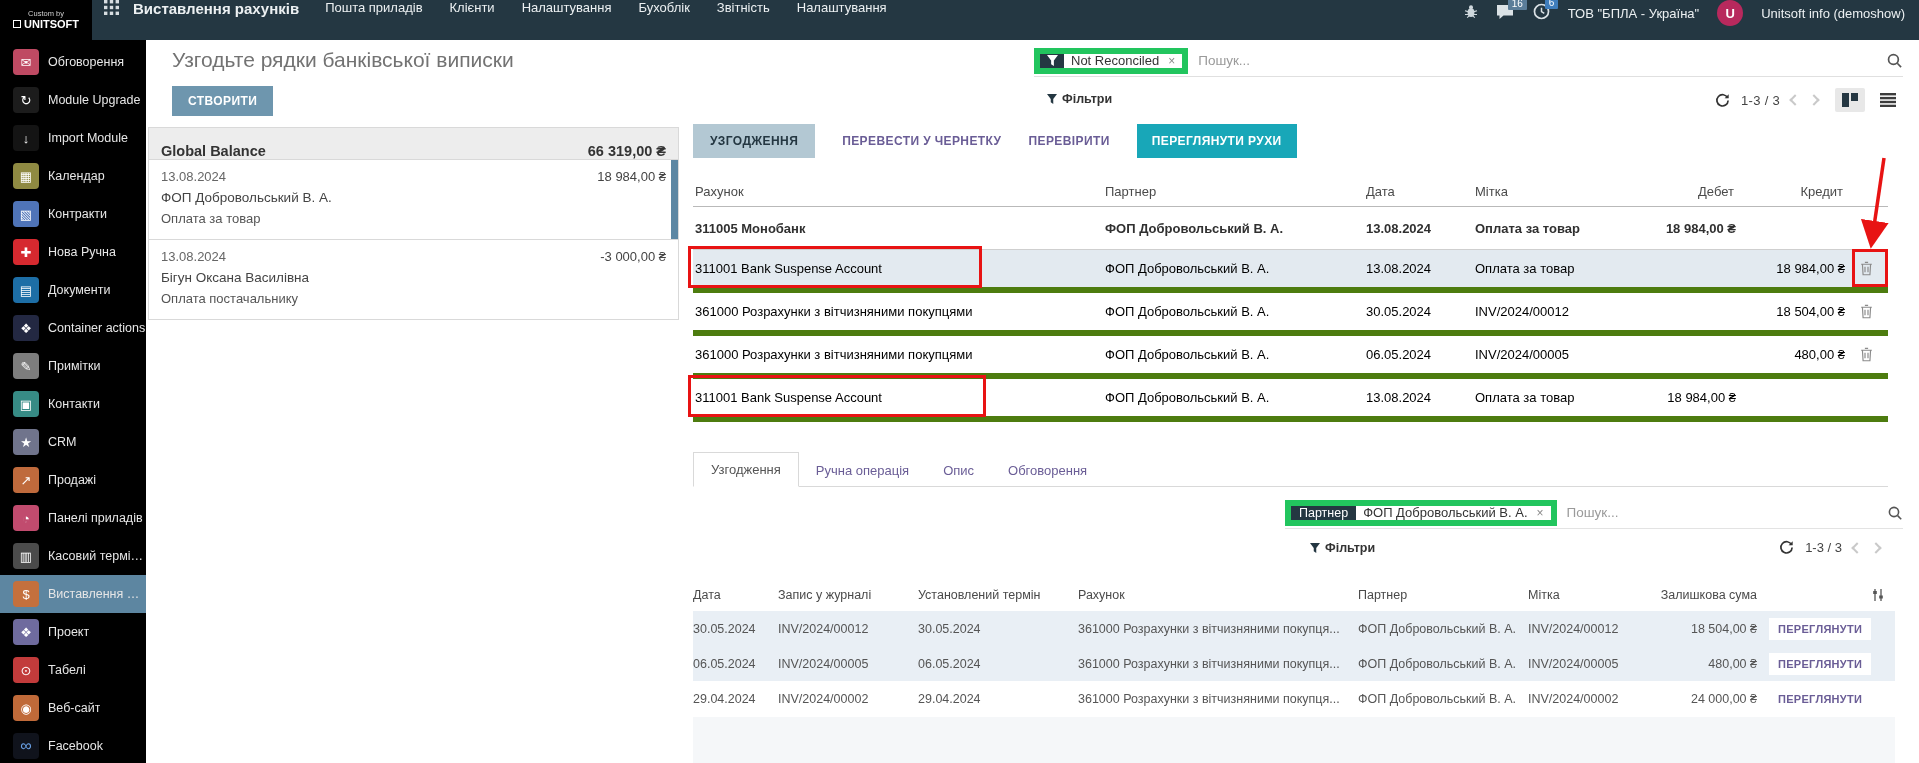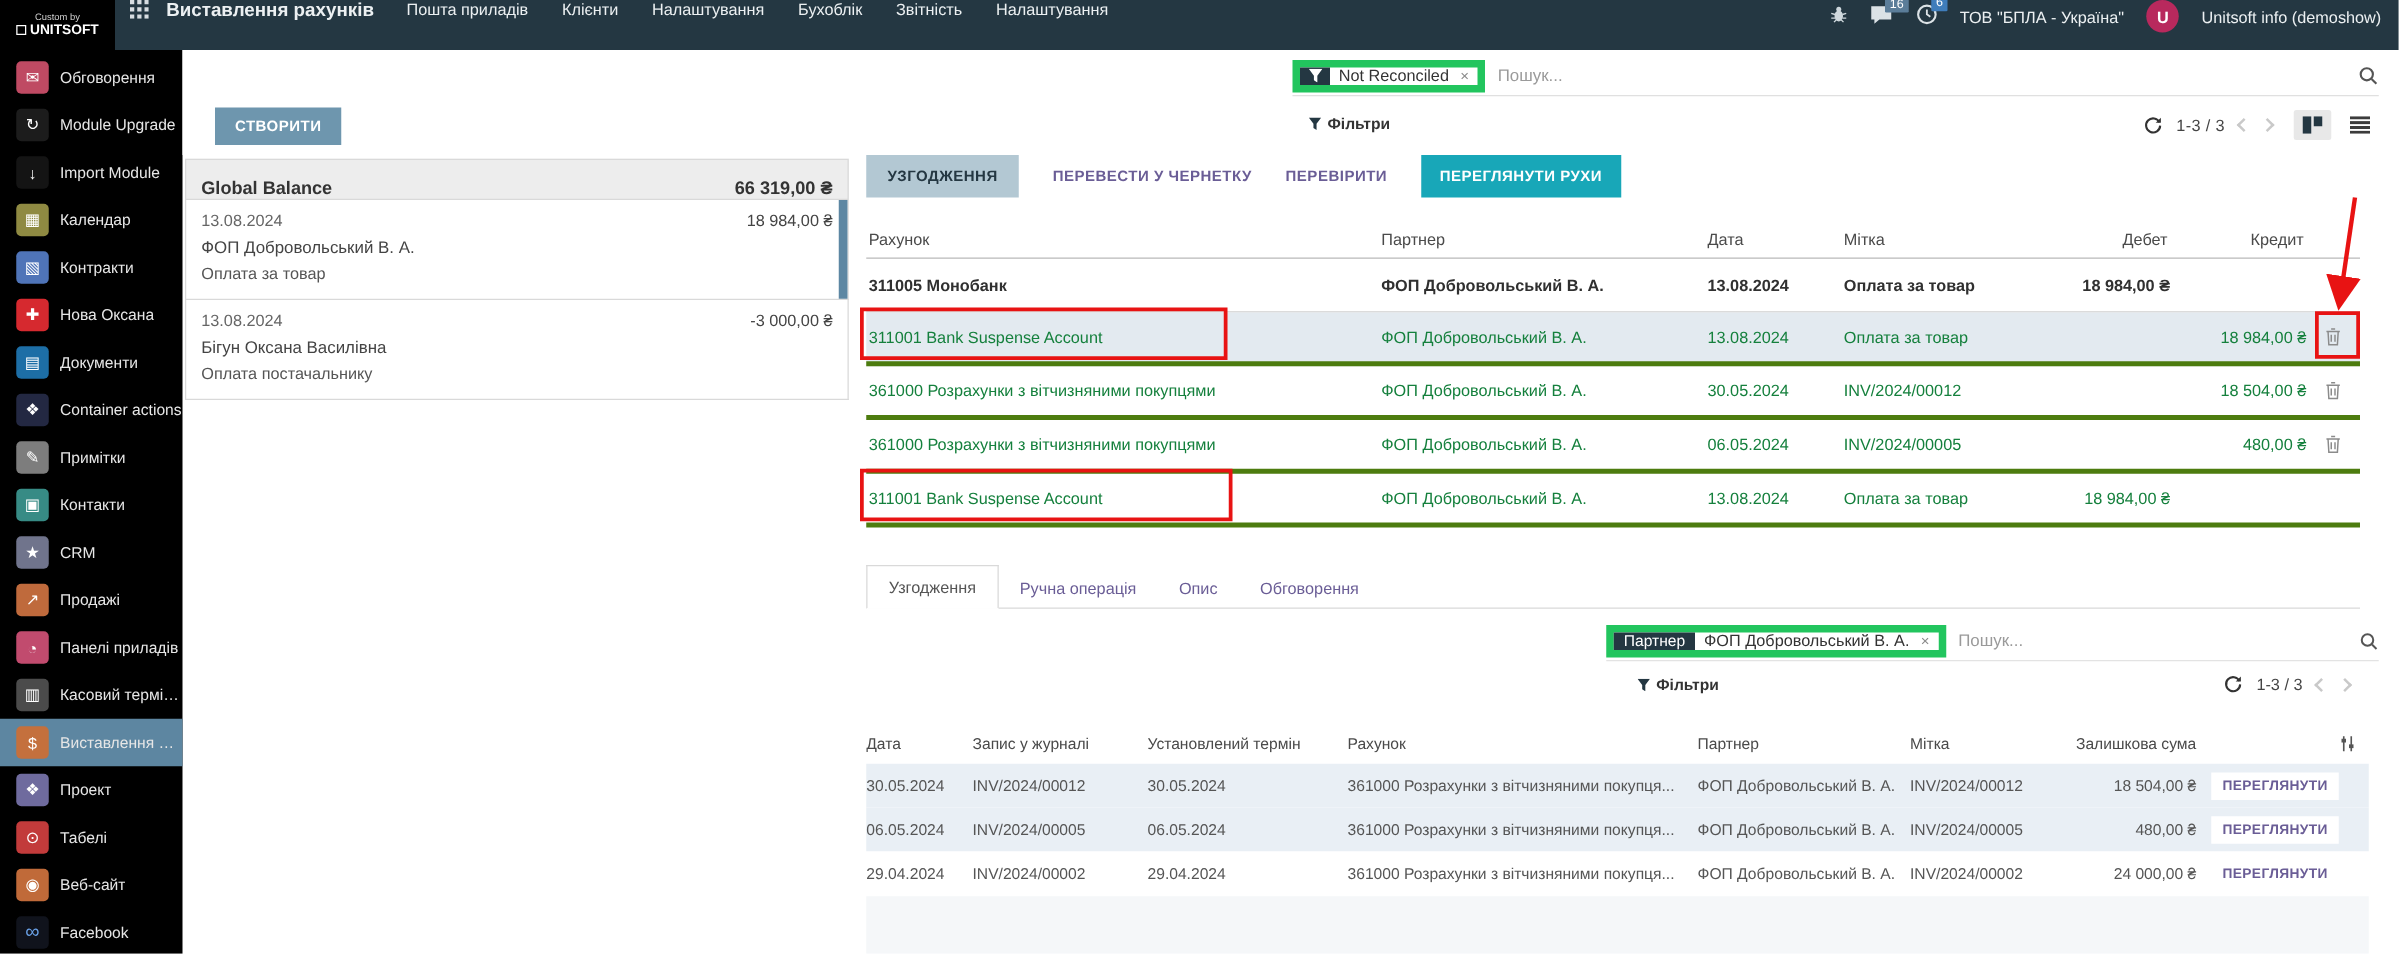--- a/index.html
+++ b/index.html
@@ -67,21 +67,21 @@
   
   .main { position:absolute; left:693px; top:122px; width:1210px; height:641px; }
   .actions { position:absolute; top:2px; left:0; display:flex; align-items:center; gap:27px; height:34px; }
   .btn-recon { background:#b3c8d3; color:#243742; font-size:12px; font-weight:bold; border:none; height:34px; padding:0 17px; letter-spacing:.4px; cursor:pointer; }
   .link-btn { background:none; border:none; color:#6a5d96; font-size:12px; font-weight:bold; letter-spacing:.4px; cursor:pointer; }
   .btn-teal { background:#18a7b8; color:#fff; font-size:12px; font-weight:bold; border:none; height:34px; padding:0 15px; letter-spacing:.4px; cursor:pointer; }
 
   .recon-table { position:absolute; top:58px; left:0; width:1195px; }
   .rt-row { display:grid; grid-template-columns:410px 261px 109px 160px 103px 109px 43px; align-items:center; }
   .rt-head { font-size:13px; color:#4a4a4a; padding:4px 0 7px 0; border-bottom:1px solid #b9b9b9; }
-  .rt-line { height:43px; font-size:13px; color:#15803d; border-bottom:4px solid #4d7c0f; cursor:pointer; }
+  .rt-line { height:43px; font-size:13px; color:#000000; border-bottom:6px solid #4d7c0f; cursor:pointer; }
   .rt-line.bold { font-weight:bold; color:#303030; border-bottom:1px solid #cfcfcf; }
   .rt-line.hl { background:#e3eaf0; }
   .num { text-align:right; }
   .rt-head .num { padding-right:2px; }
   .trash-cell { display:flex; justify-content:center; cursor:pointer; }
   .cell { padding-left:2px; overflow:hidden; white-space:nowrap; text-overflow:ellipsis; }
 
   
   .tabs { position:absolute; top:327px; left:0; width:1195px; border-bottom:1px solid #d9d9d9; height:38px; display:flex; align-items:flex-end; }
   .tab { padding:9px 17px; font-size:13px; cursor:pointer; margin-bottom:-1px; }
@@ -189,21 +189,21 @@
     <div class="app">
         <span class="tile" style="background-color: rgb(143, 138, 66);">▦</span>
         <span class="label">Календар</span>
       </div>
     <div class="app">
         <span class="tile" style="background-color: rgb(79, 116, 184);">▧</span>
         <span class="label">Контракти</span>
       </div>
     <div class="app">
         <span class="tile" style="background-color: rgb(214, 41, 47);">✚</span>
-        <span class="label">Нова Оксана</span>
+        <span class="label">Нова Ручна</span>
       </div>
     <div class="app">
         <span class="tile" style="background-color: rgb(29, 110, 166);">▤</span>
         <span class="label">Документи</span>
       </div>
     <div class="app">
         <span class="tile" style="background-color: rgb(35, 40, 66);">❖</span>
         <span class="label">Container actions</span>
       </div>
     <div class="app">
@@ -246,20 +246,21 @@
         <span class="tile" style="background-color: rgb(192, 106, 57);">◉</span>
         <span class="label">Веб-сайт</span>
       </div>
     <div class="app">
         <span class="tile" style="color: rgb(106, 162, 232); font-size: 16px; background-color: rgb(16, 19, 28);">∞</span>
         <span class="label">Facebook</span>
       </div>
   </div>
 
   <div class="control">
+    <div class="page-title">Узгодьте рядки банківської виписки</div>
     <button class="create-btn">СТВОРИТИ</button>
 
     <div class="searchbar">
       <div class="facet">
         <span class="f-ico">
           <svg width="11" height="11" viewBox="0 0 12 12">
               <path d="M0 0h12L7.5 6v6l-3-2V6z" fill="#ffffff"></path>
             </svg>
         </span>
         <span class="f-text">Not Reconciled</span>

